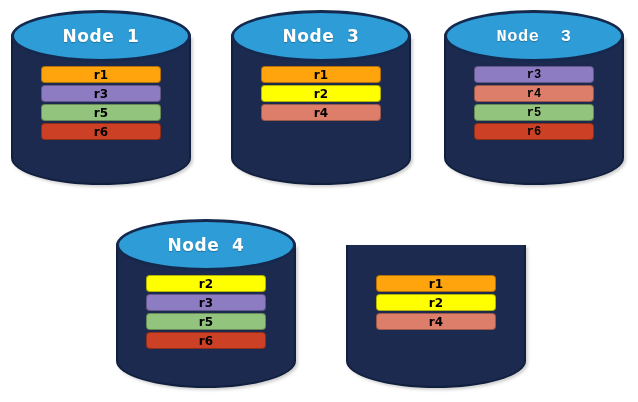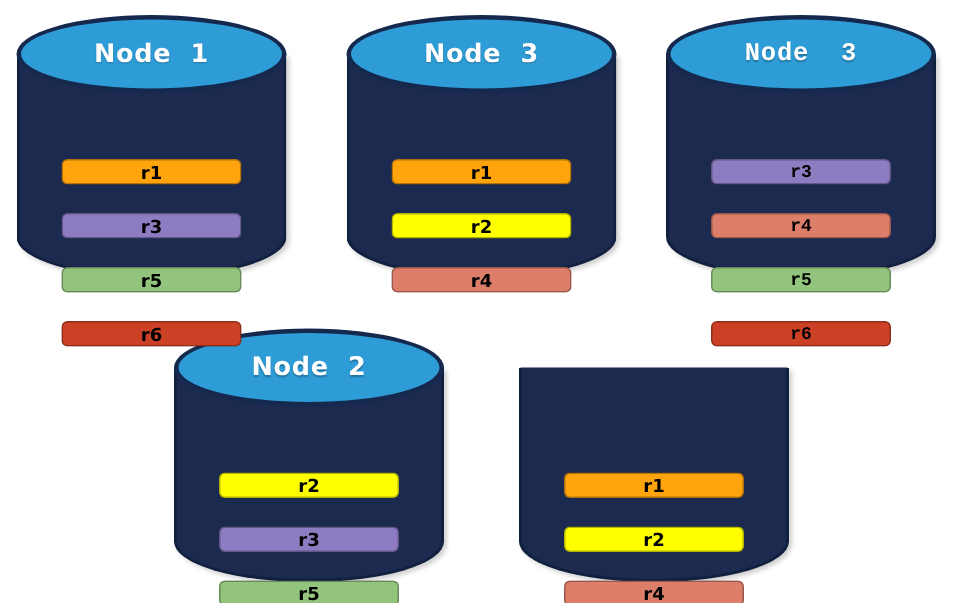--- a/index.html
+++ b/index.html
@@ -35,21 +35,21 @@
     color:#ffffff;
     font-weight:bold;
     font-size:17px;
     letter-spacing:0.5px;
     white-space:pre;
     text-shadow:0 1px 1px rgba(0,0,0,0.25);
   }
   .bars {
     position:absolute; left:0; right:0; top:57px;
     display:flex; flex-direction:column; align-items:center;
-    gap:19px; z-index:3;margin-top:40px;
+    gap:2px; z-index:3;
   }
   .bar {
     width:120px; height:17px;
     border:1px solid rgba(0,0,0,0.3);
     border-radius:4px;
     box-sizing:border-box;
     display:flex; align-items:center; justify-content:center;
   }
   .bar-label {
     color:#000000;
@@ -115,21 +115,21 @@
           <span class="bar-label">r5</span>
         </div>
         <div class="bar" style="background: rgb(204, 65, 37);">
           <span class="bar-label">r6</span>
         </div>
       </div>
   </div>
     <div class="node" style="left: 116px; top: 218px; height: 170px;">
     <div class="cyl-body"></div>
     <div class="cyl-top">
-      <span class="node-title">Node  2</span>
+      <span class="node-title">Node  4</span>
     </div>
     <div class="bars">
         <div class="bar" style="background: rgb(255, 255, 0);">
           <span class="bar-label">r2</span>
         </div>
         <div class="bar" style="background: rgb(142, 124, 195);">
           <span class="bar-label">r3</span>
         </div>
         <div class="bar" style="background: rgb(147, 196, 125);">
           <span class="bar-label">r5</span>

